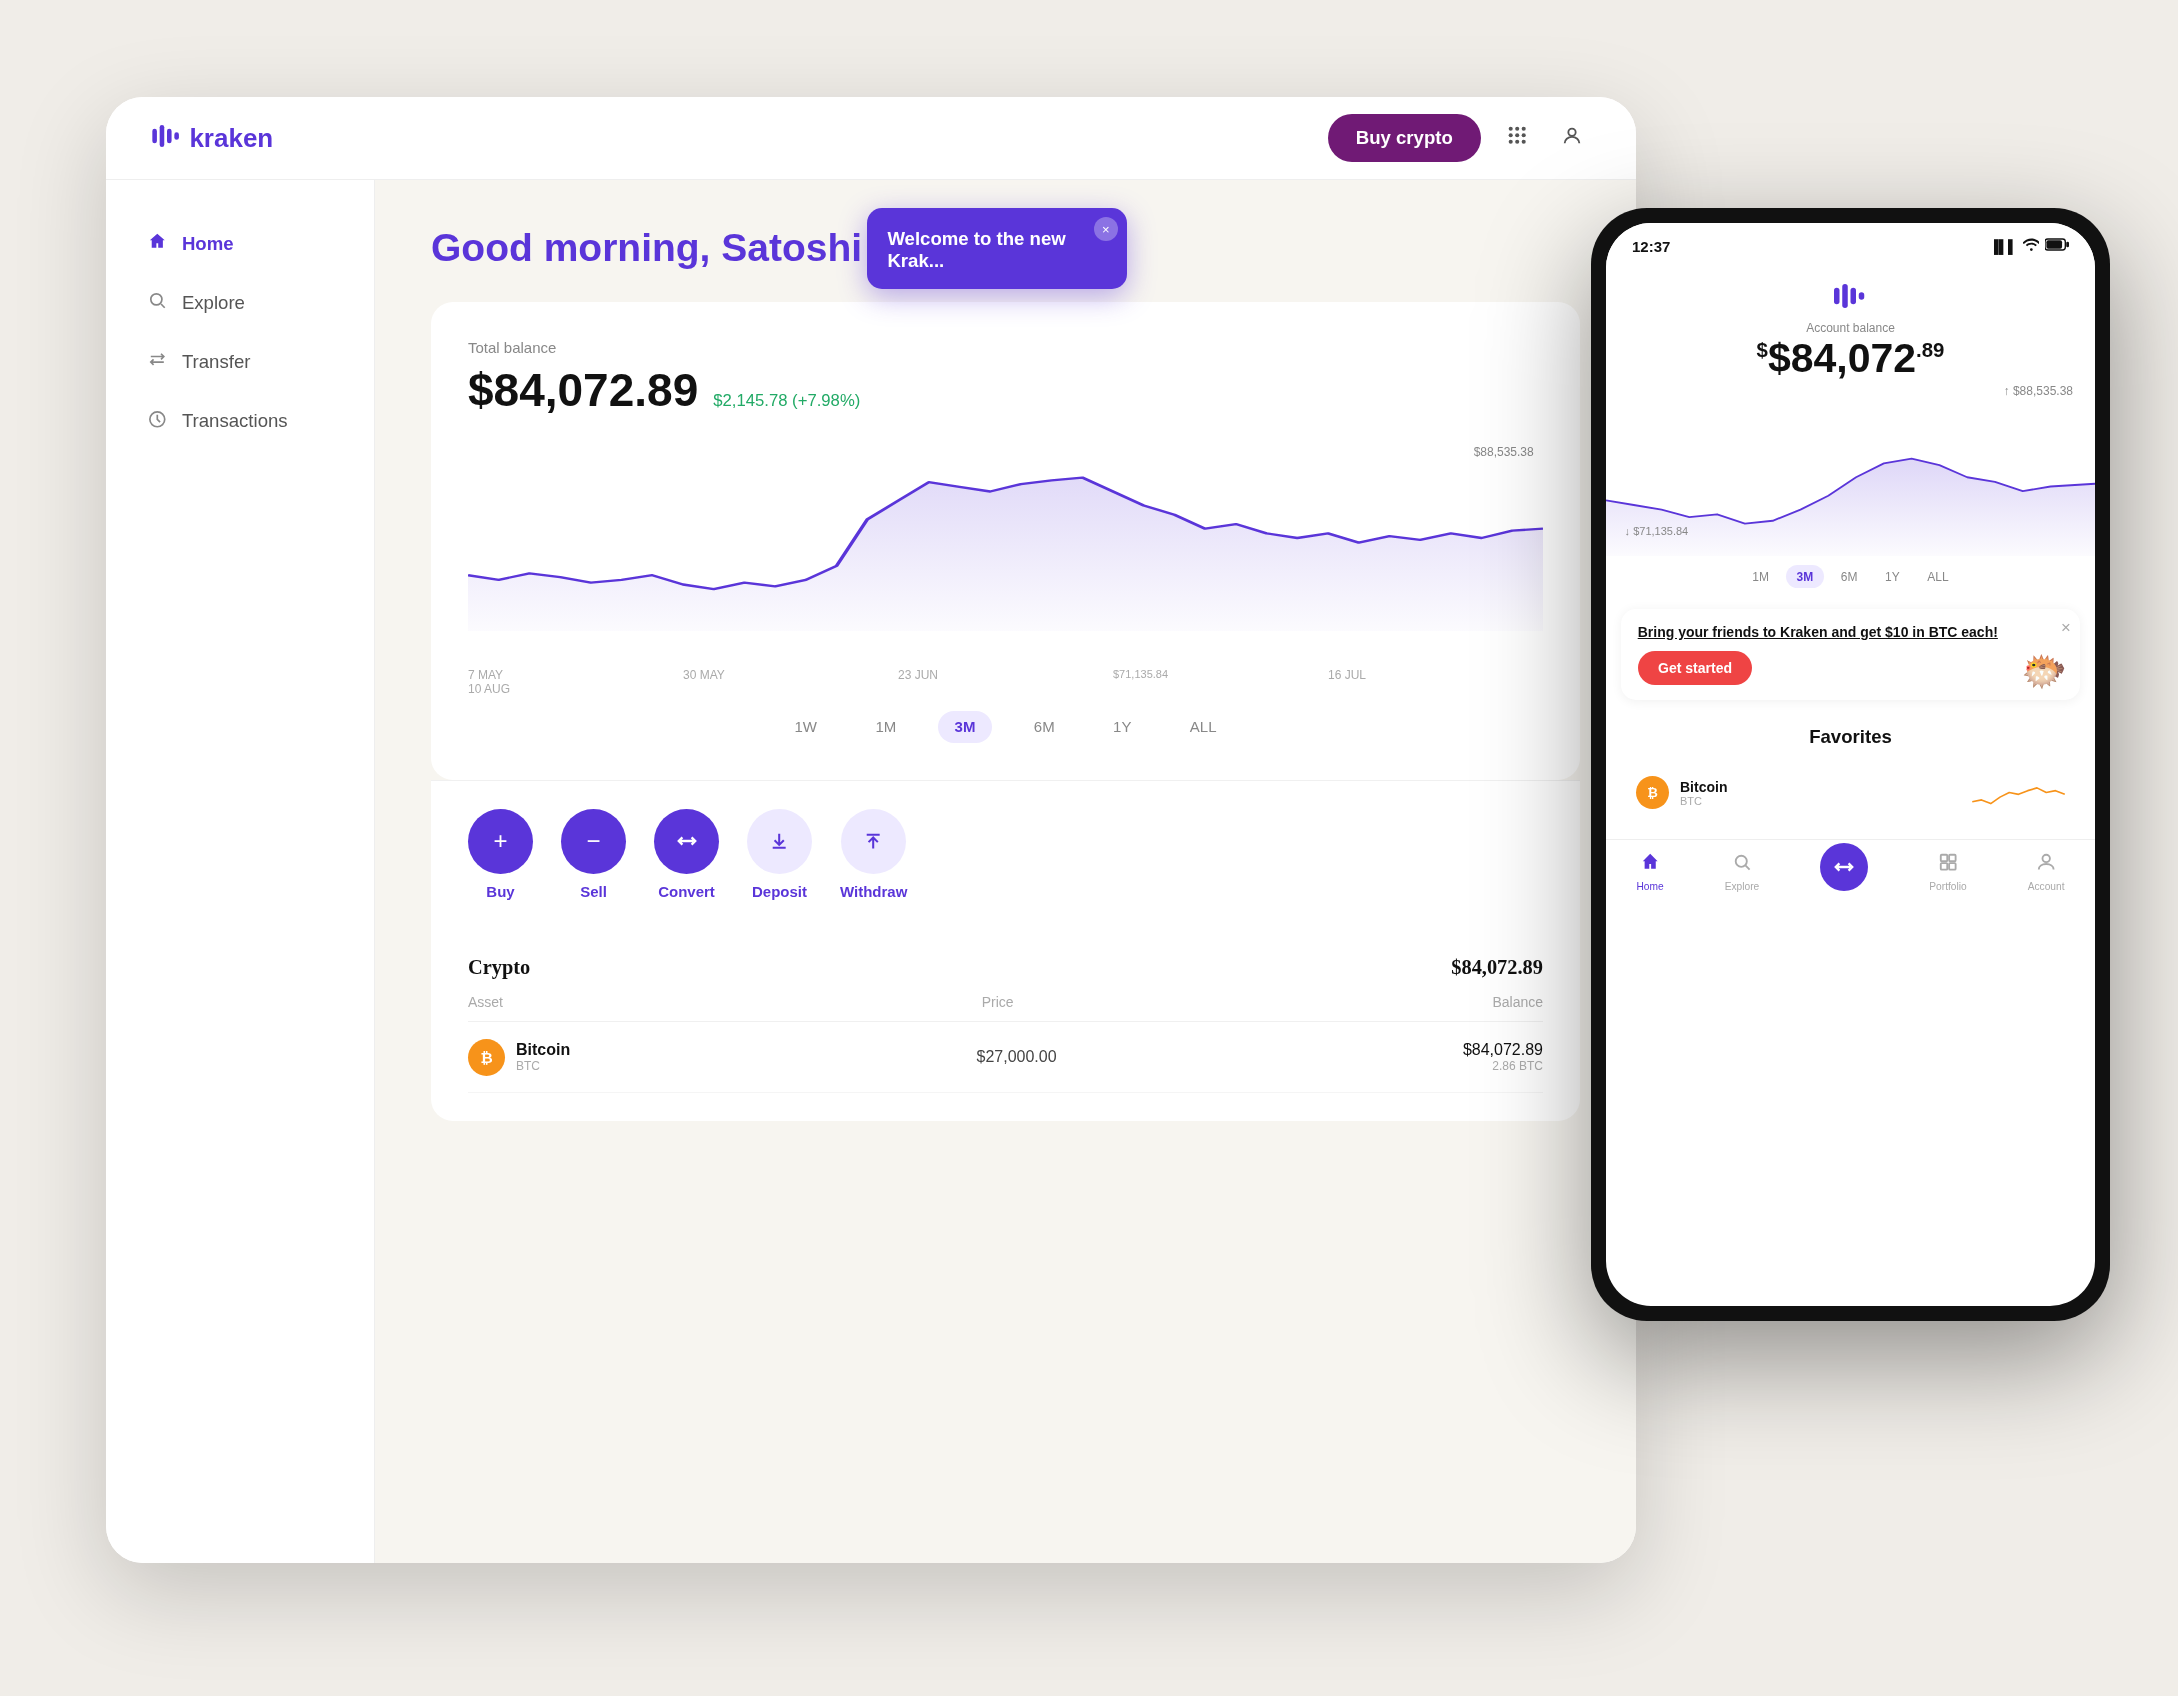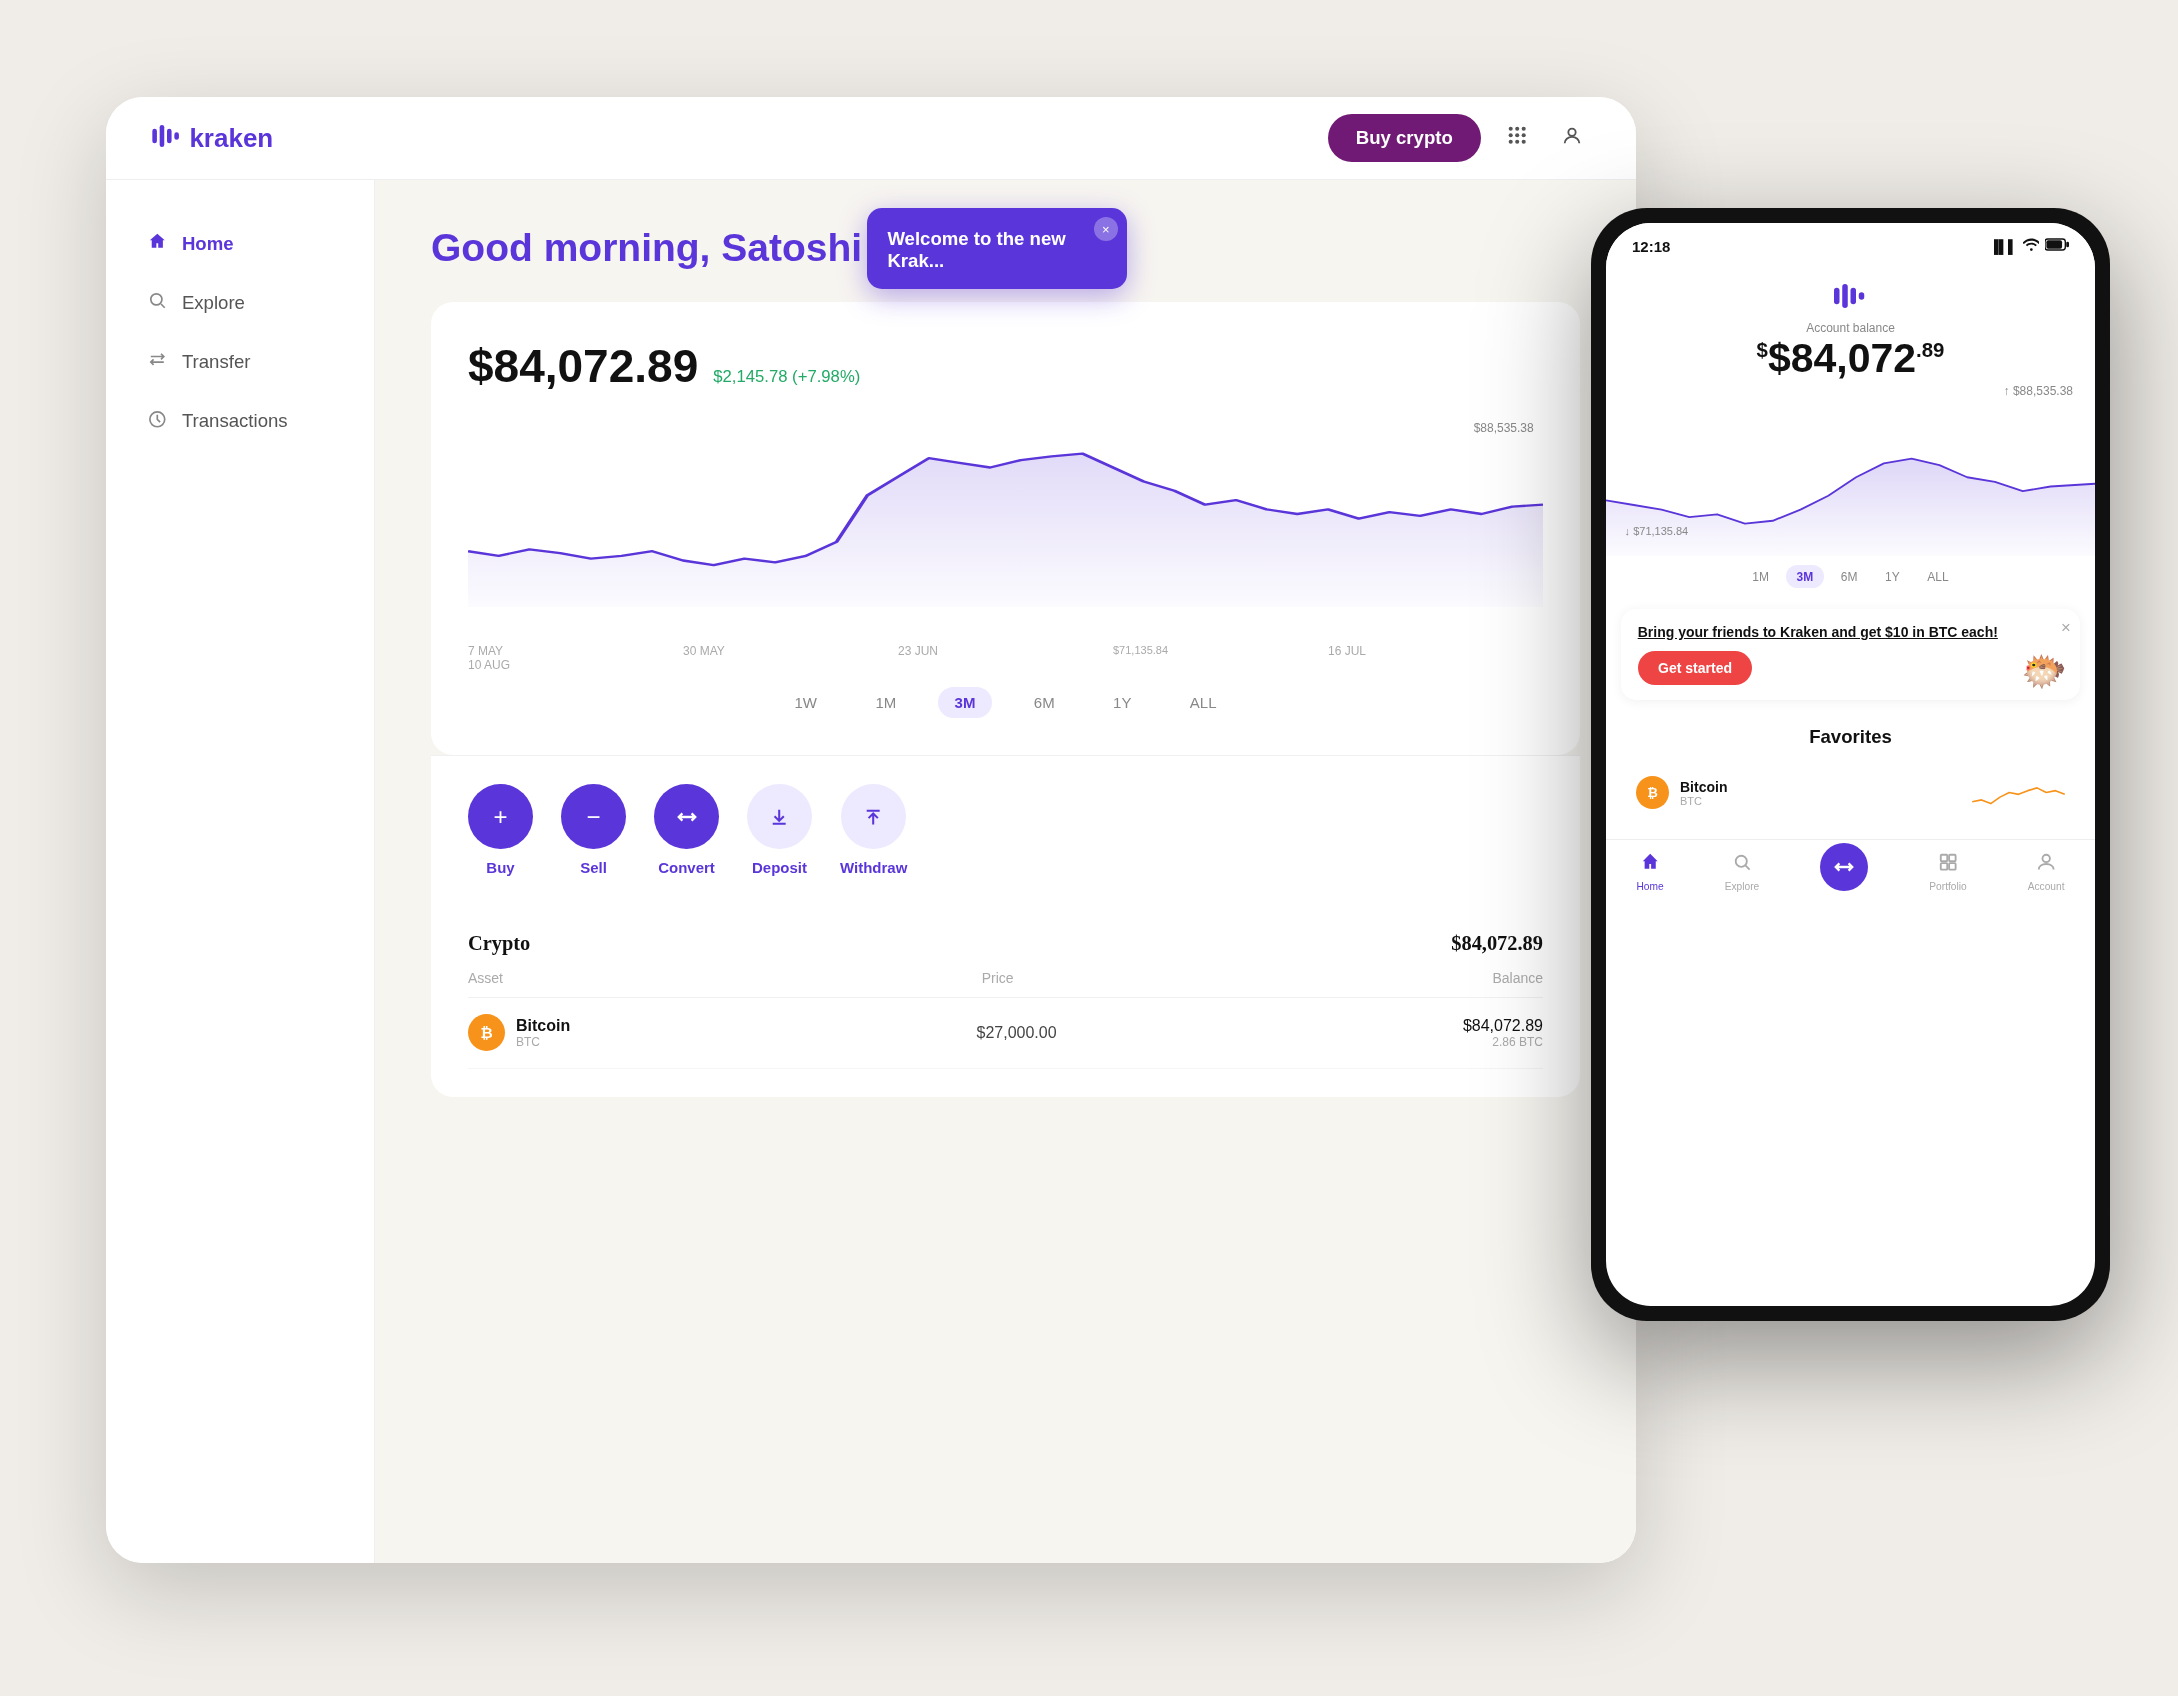--- a/index.html
+++ b/index.html
@@ -697,20 +697,21 @@
             </svg>
           </span>
           <span>Transactions</span>
         </div>
       </div>
 
       <div class="main-content">
         <div class="greeting">Good morning, Satoshi</div>
 
         <div class="balance-card">
+          <div class="total-balance-label">Total balance</div>
           <div class="balance-row">
             <span class="balance-amount">$84,072.89</span>
             <span class="balance-change">$2,145.78 (+7.98%)</span>
           </div>
 
           <div class="chart-container">
             <span class="chart-label-top">$88,535.38</span>
             <svg class="chart-svg" viewBox="0 0 700 200" preserveAspectRatio="none">
               <defs>
                 <linearGradient id="chartGrad" x1="0" y1="0" x2="0" y2="1">
@@ -810,21 +811,21 @@
 
   <div class="welcome-banner">
     <button class="welcome-close">×</button>
     <span>Welcome to the new Krak...</span>
   </div>
 
   <div class="phone">
     <div class="phone-inner">
 
       <div class="phone-status-bar">
-        <span>12:18</span>
+        <span>12:37</span>
         <div class="phone-status-right">
           <span>▐▌▌</span>
           <span>
             <svg width="16.7" height="13" viewBox="0 0 18 14" fill="#111">
               <path d="M9 11a1.5 1.5 0 110 3 1.5 1.5 0 010-3zm0-4c1.8 0 3.4.8 4.5 2L15 7.5C13.5 5.9 11.4 5 9 5s-4.5.9-6 2.5L4.5 9C5.6 7.8 7.2 7 9 7zm0-4c3.2 0 6 1.3 8.1 3.5L18.5 5C16 2.3 12.7.5 9 .5S2 2.3-.5 5L.9 6.5C3 4.3 5.8 3 9 3z"></path>
             </svg>
           </span>
           <span>
             <svg width="24" height="13" viewBox="0 0 26 14" fill="#111">
               <rect x="0" y="1" width="22" height="12" rx="3" stroke="#111" stroke-width="1.5" fill="none"></rect>

